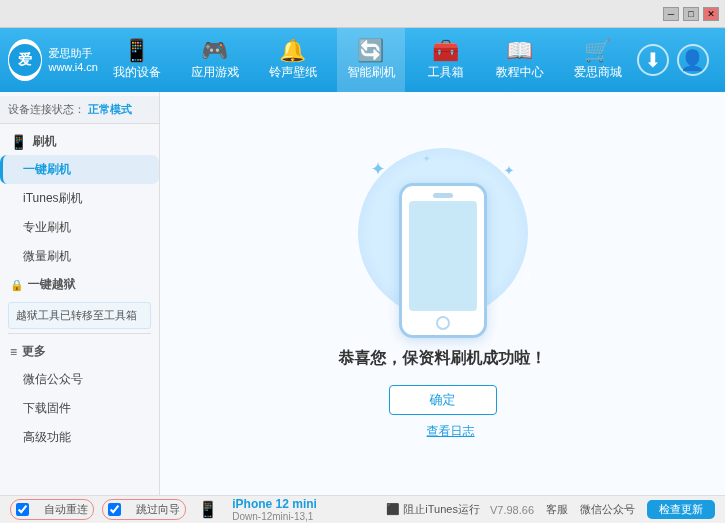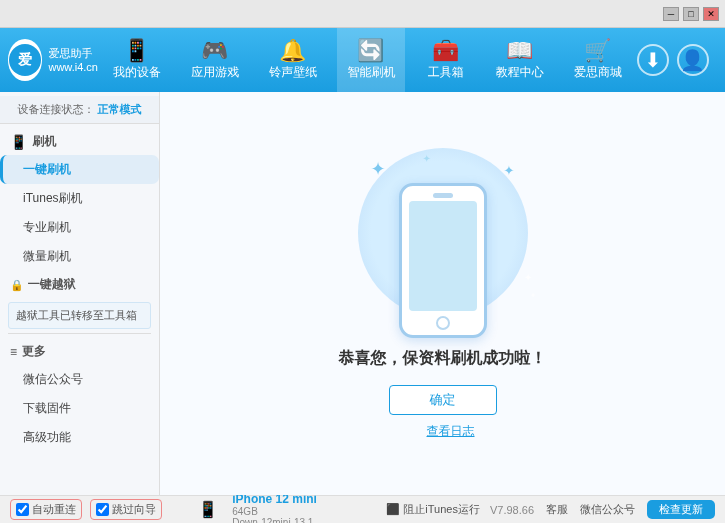--- a/index.html
+++ b/index.html
@@ -146,21 +146,20 @@
       overflow-y: auto;
       padding-top: 4px;
     }
     .status-bar-top {
       padding: 6px 8px;
       font-size: 11px;
       color: #666;
       background: #eef2f7;
       border-bottom: 1px solid #ddd;
       margin-bottom: 4px;
-      text-align: center;
     }
     .status-bar-top strong {
       color: #1a9de0;
     }
     .sidebar-group-title {
       display: flex;
       align-items: center;
       padding: 5px 10px;
       font-size: 12px;
       color: #555;
@@ -275,24 +274,24 @@
     }
     .bottom-left {
       display: flex;
       align-items: center;
       gap: 8px;
       flex: 1;
     }
     .checkbox-item {
       display: flex;
       align-items: center;
-      gap: 3px;
+      gap: 15px;
       border: 1px solid #e88;
       padding: 2px 5px;
-      border-radius: 4px;
+      border-radius: 10px;
       cursor: pointer;
     }
     .checkbox-item input { cursor: pointer; }
 
     .device-info-bottom {
       flex: 1;
       display: flex;
       flex-direction: column;
       padding-left: 8px;
     }
@@ -497,23 +496,20 @@
     <label class="checkbox-item">
       <input type="checkbox" checked="" style="">
       <span>跳过向导</span>
     </label>
   </div>
 
   <div style="display:flex;align-items:center;gap:6px;flex:1;">
     <span class="device-icon-small">📱</span>
     <div class="device-info-bottom">
       <span class="device-name-bottom">iPhone 12 mini</span>
-      <span class="device-detail-bottom">
-        <span>64GB</span>
-      </span>
       <span class="device-detail-bottom">Down-12mini-13,1</span>
     </div>
   </div>
 
   <div class="stop-itunes">
     <span>⬛</span>
     <span>阻止iTunes运行</span>
   </div>
 
   <div class="bottom-right">

